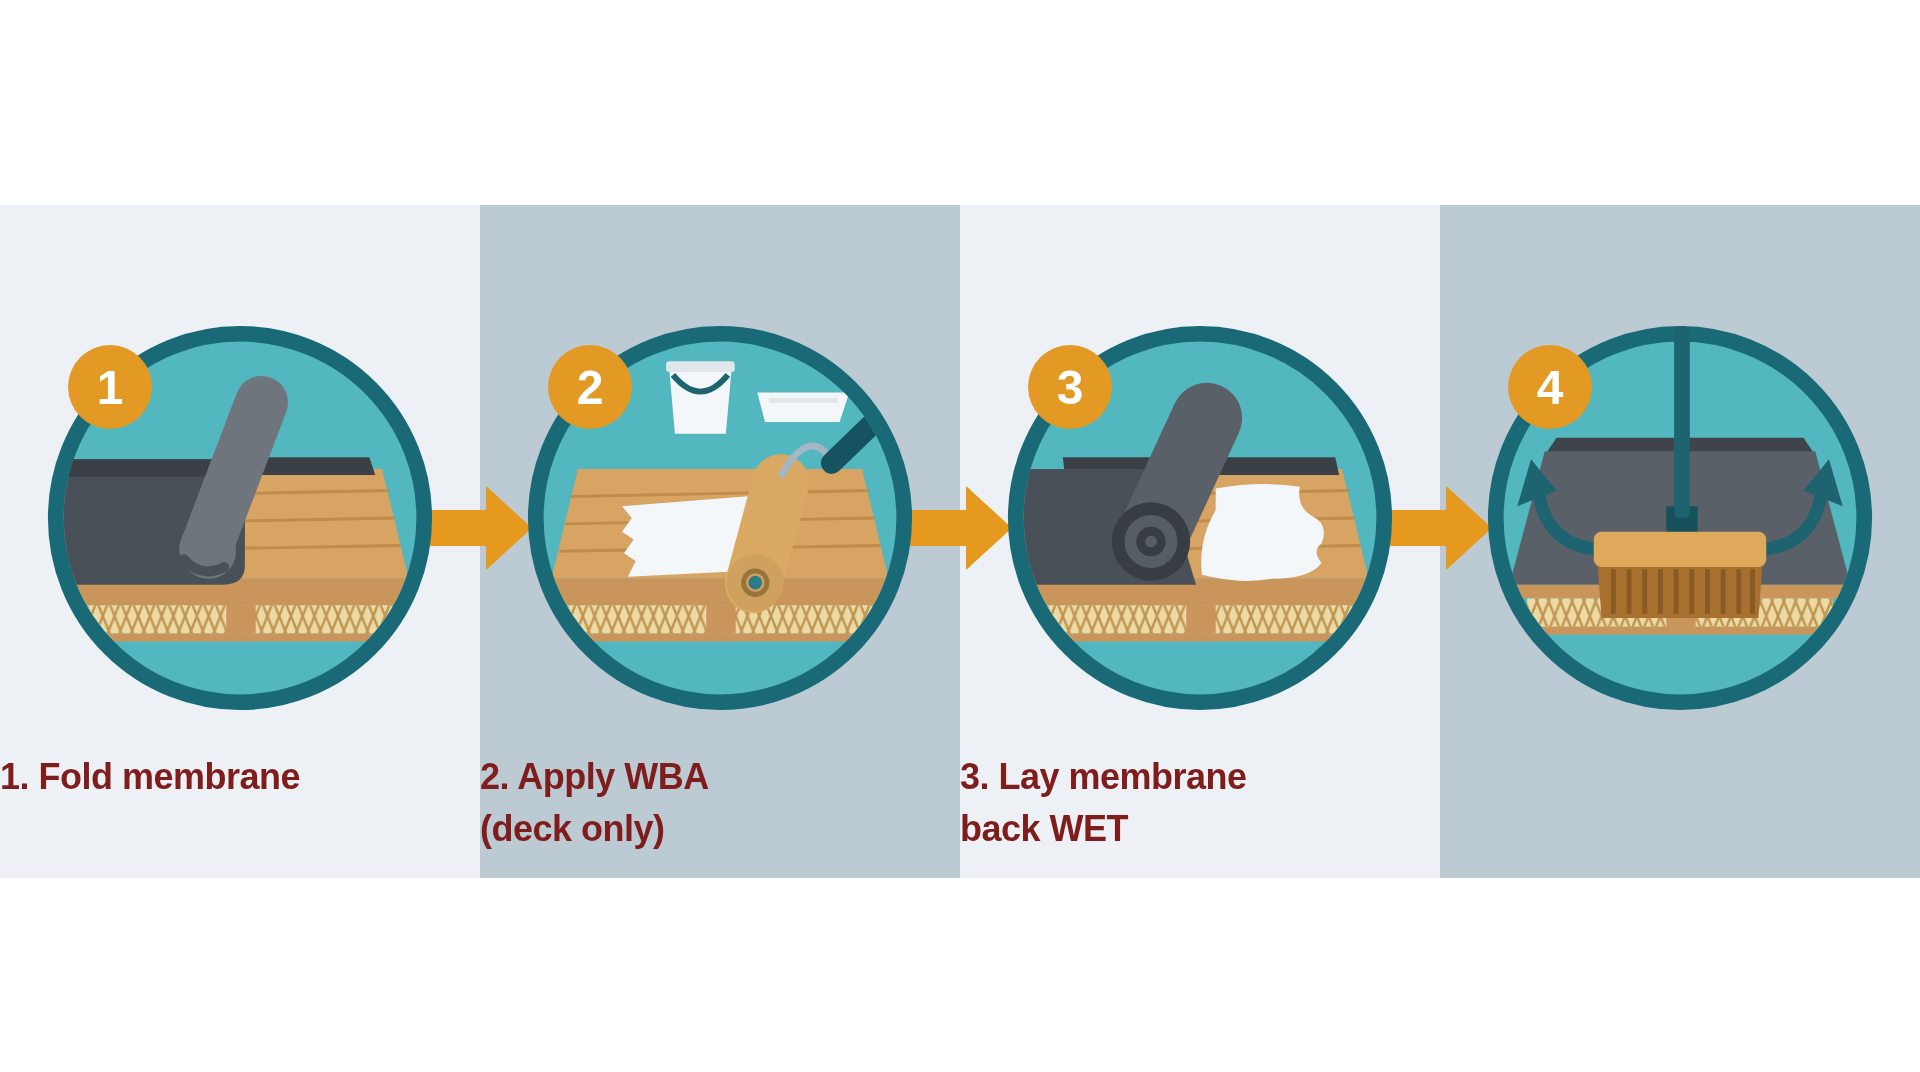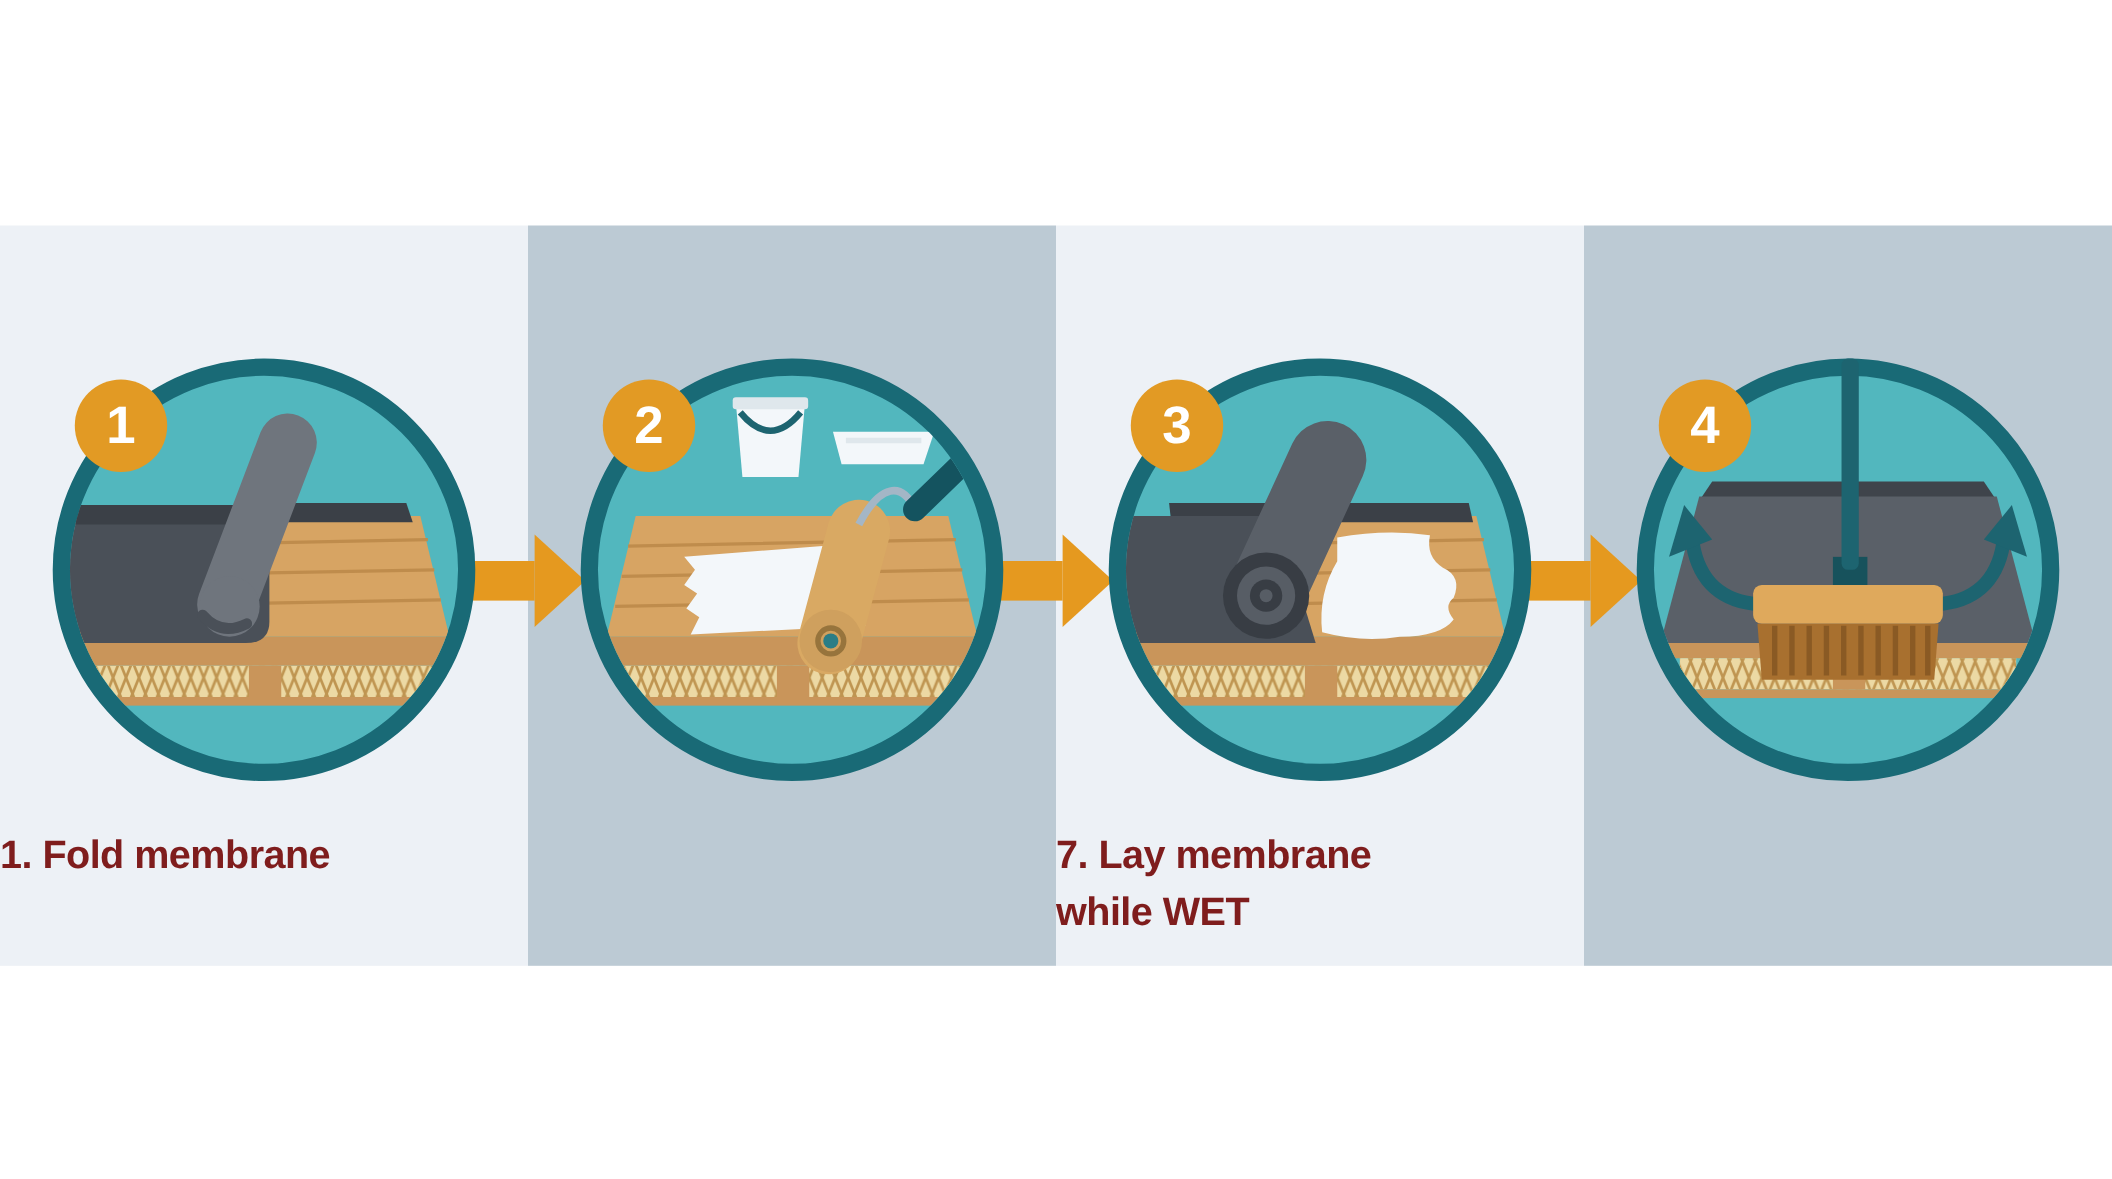--- a/index.html
+++ b/index.html
@@ -129,20 +129,24 @@
             <circle cx="236" cy="266" r="7" fill="#2a7d86"></circle>
             <path d="M262,158 C282,120 302,118 314,144" stroke="#a4b6c6" stroke-width="7" fill="none"></path>
             <path d="M314,144 L376,84" stroke="#14535f" stroke-width="22" stroke-linecap="round"></path>
           </g>
         </g>
       </svg>
       <div class="badge">
         <span>2</span>
       </div>
     </div>
+    <div class="step-label">
+      <span>2. Apply WBA</span>
+      <span>(deck only)</span>
+    </div>
   </div>
 
   <div class="panel light">
     <div class="circle-wrap">
       <svg class="step-svg" viewBox="0 0 400 400" role="img">
         <defs>
           <clipPath id="clip3">
               <circle cx="200" cy="200" r="180"></circle>
             </clipPath>
           <pattern id="ins3" width="24" height="30" patternUnits="userSpaceOnUse">
@@ -172,22 +176,22 @@
             <circle cx="150" cy="224" r="15" fill="#383d44"></circle>
             <circle cx="150" cy="224" r="6" fill="#575d65"></circle>
           </g>
         </g>
       </svg>
       <div class="badge">
         <span>3</span>
       </div>
     </div>
     <div class="step-label">
-      <span>7. Lay membrane</span>
-      <span>while WET</span>
+      <span>3. Lay membrane</span>
+      <span>back WET</span>
     </div>
   </div>
 
   <div class="panel dark">
     <div class="circle-wrap">
       <svg class="step-svg" viewBox="0 0 400 400" role="img">
         <defs>
           <clipPath id="clip4">
               <circle cx="200" cy="200" r="180"></circle>
             </clipPath>

